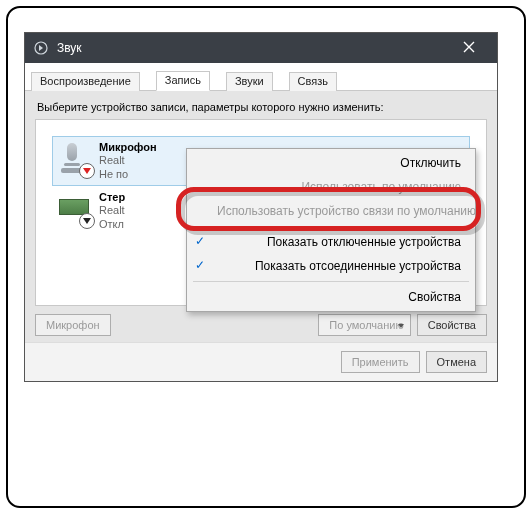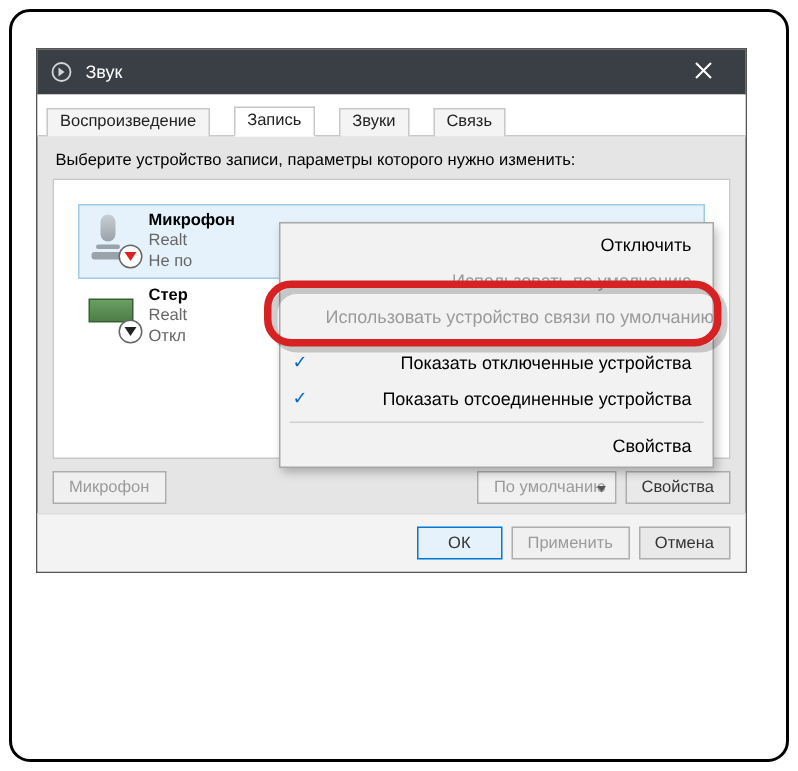--- a/index.html
+++ b/index.html
@@ -114,21 +114,20 @@
 
       <div class="row-btns">
         <button class="btn disabled">Микрофон</button>
         <div class="spacer"></div>
         <button class="btn disabled split">По умолчанию</button>
         <button class="btn">Свойства</button>
       </div>
     </div>
 
     <div class="footer">
-      <button class="btn default">ОК</button>
       <button class="btn disabled">Применить</button>
       <button class="btn">Отмена</button>
     </div>
   </div>
 
   <div class="ctxmenu-wrap">
     <div class="ctxmenu">
       <div class="ctxitem">Отключить</div>
       <div class="ctxitem disabled">Использовать по умолчанию</div>
       <div class="ctxitem disabled">Использовать устройство связи по умолчанию</div>

